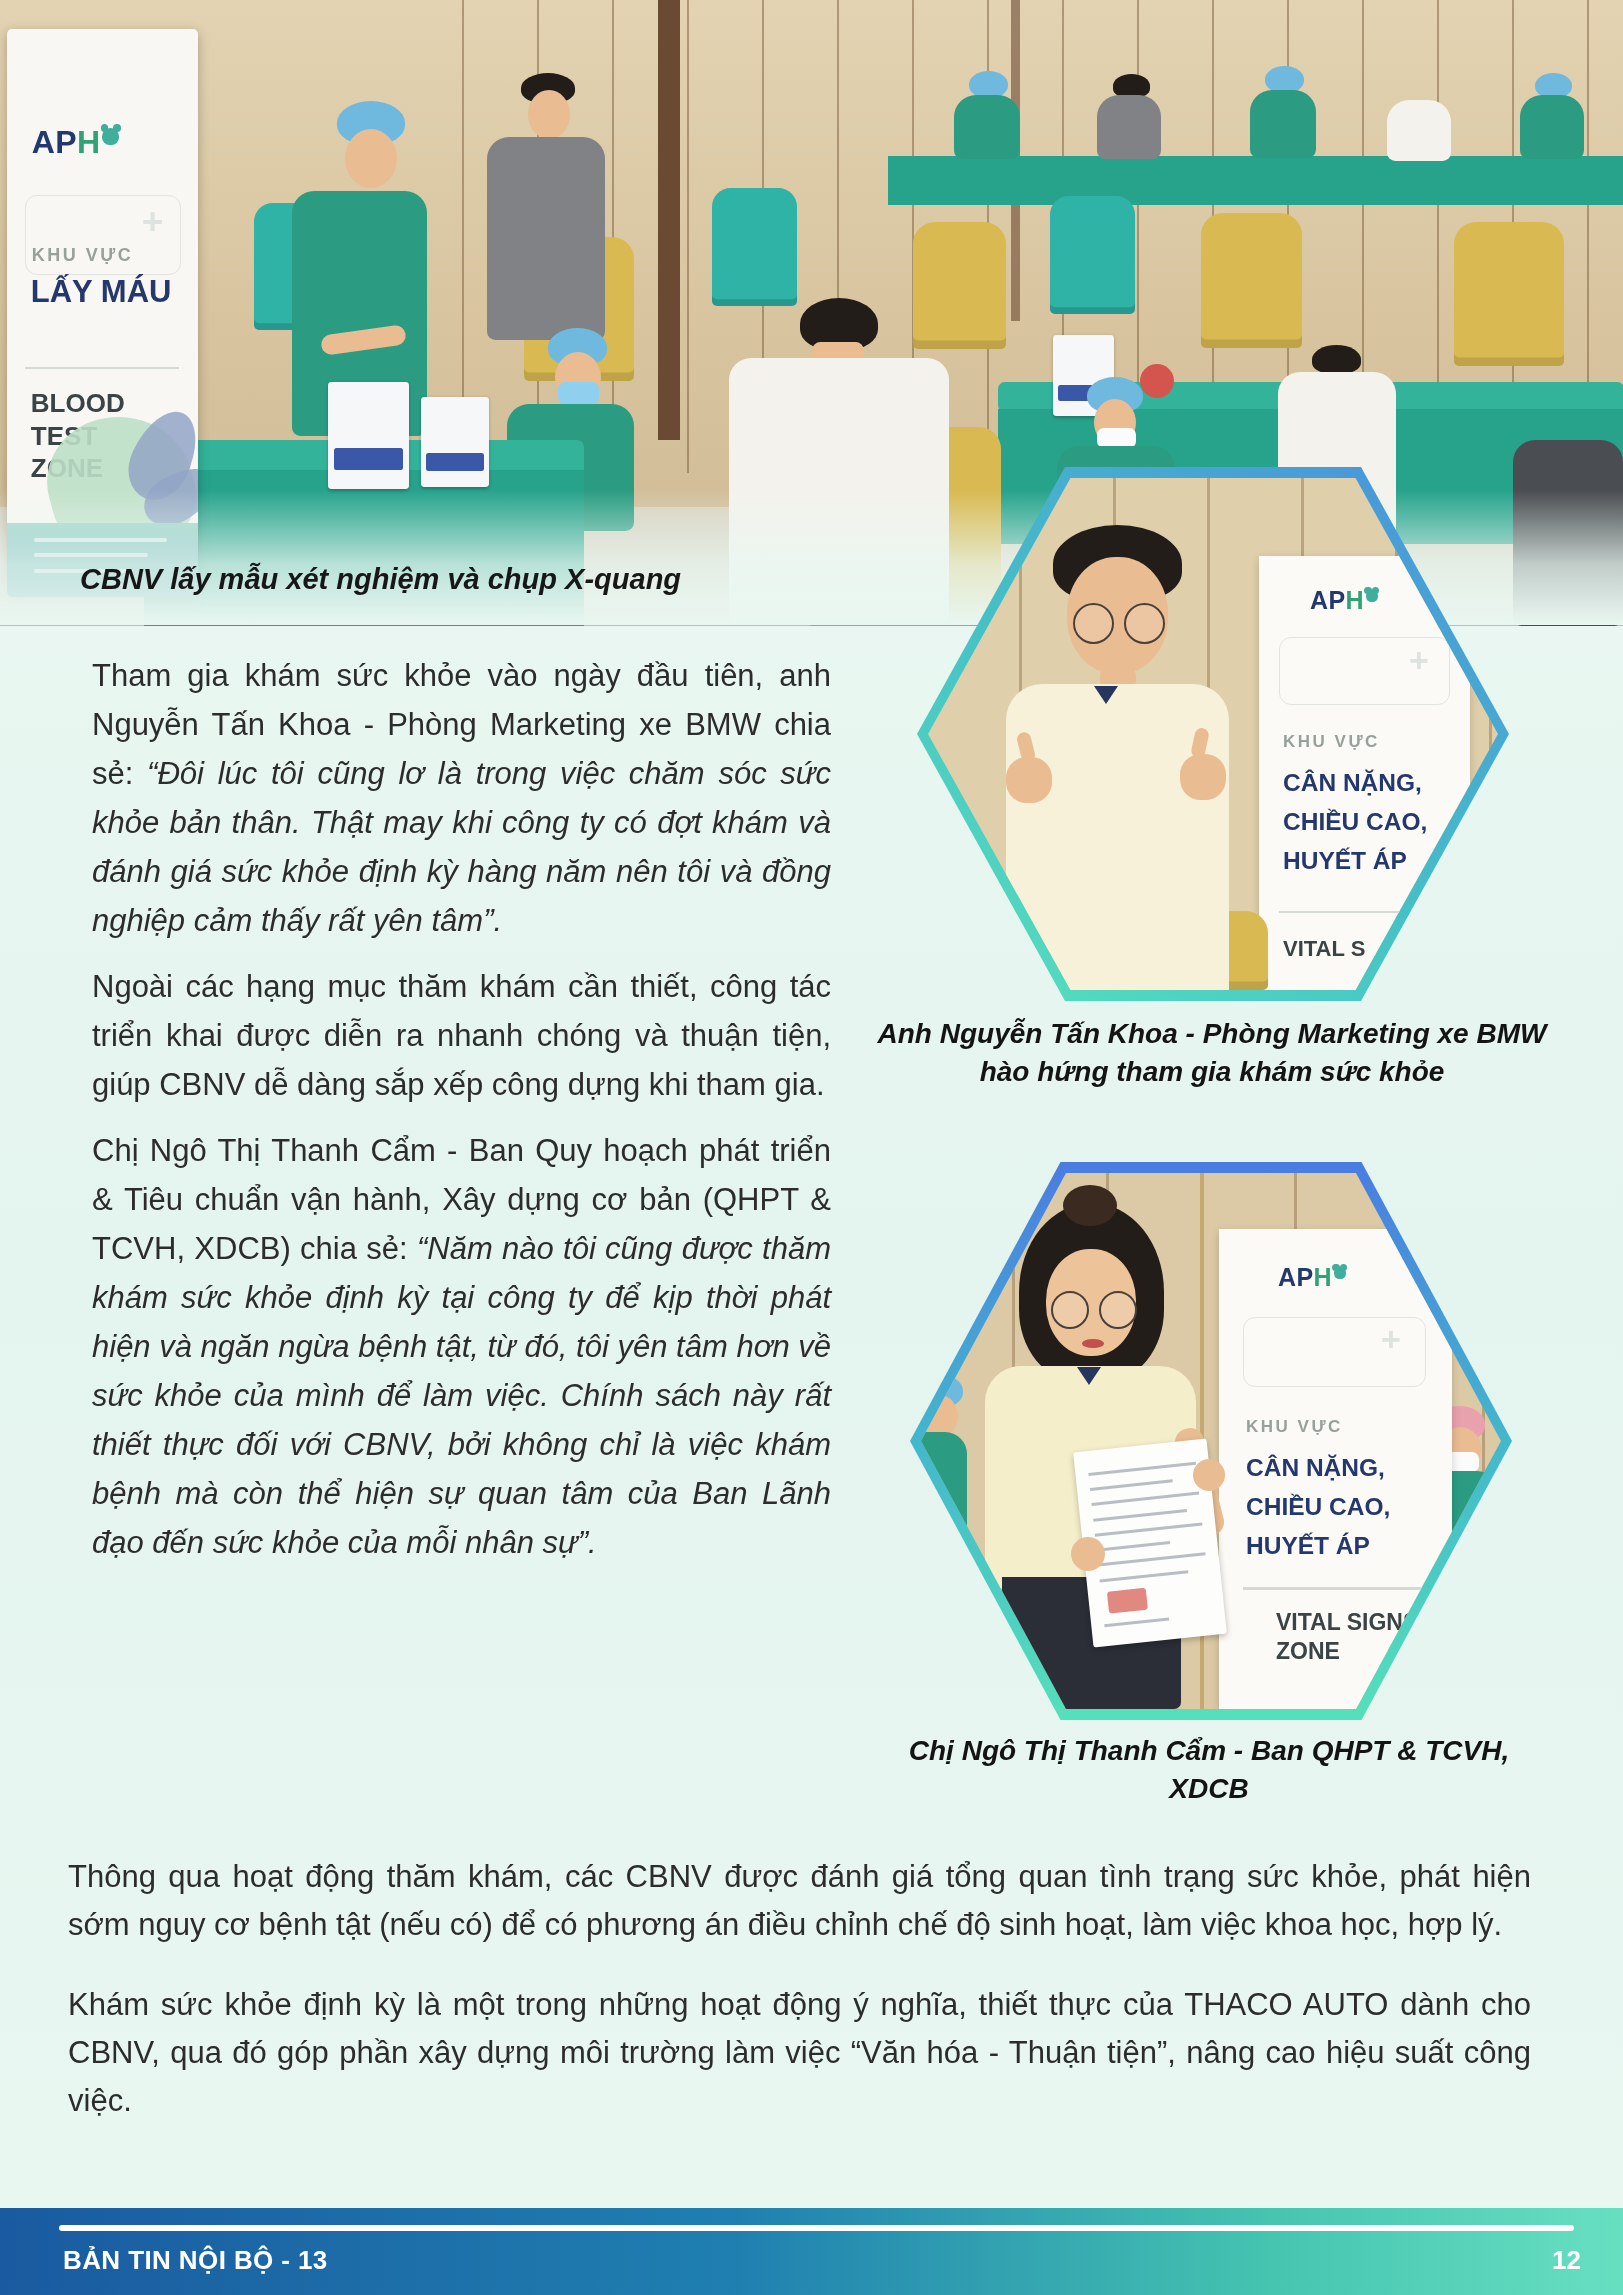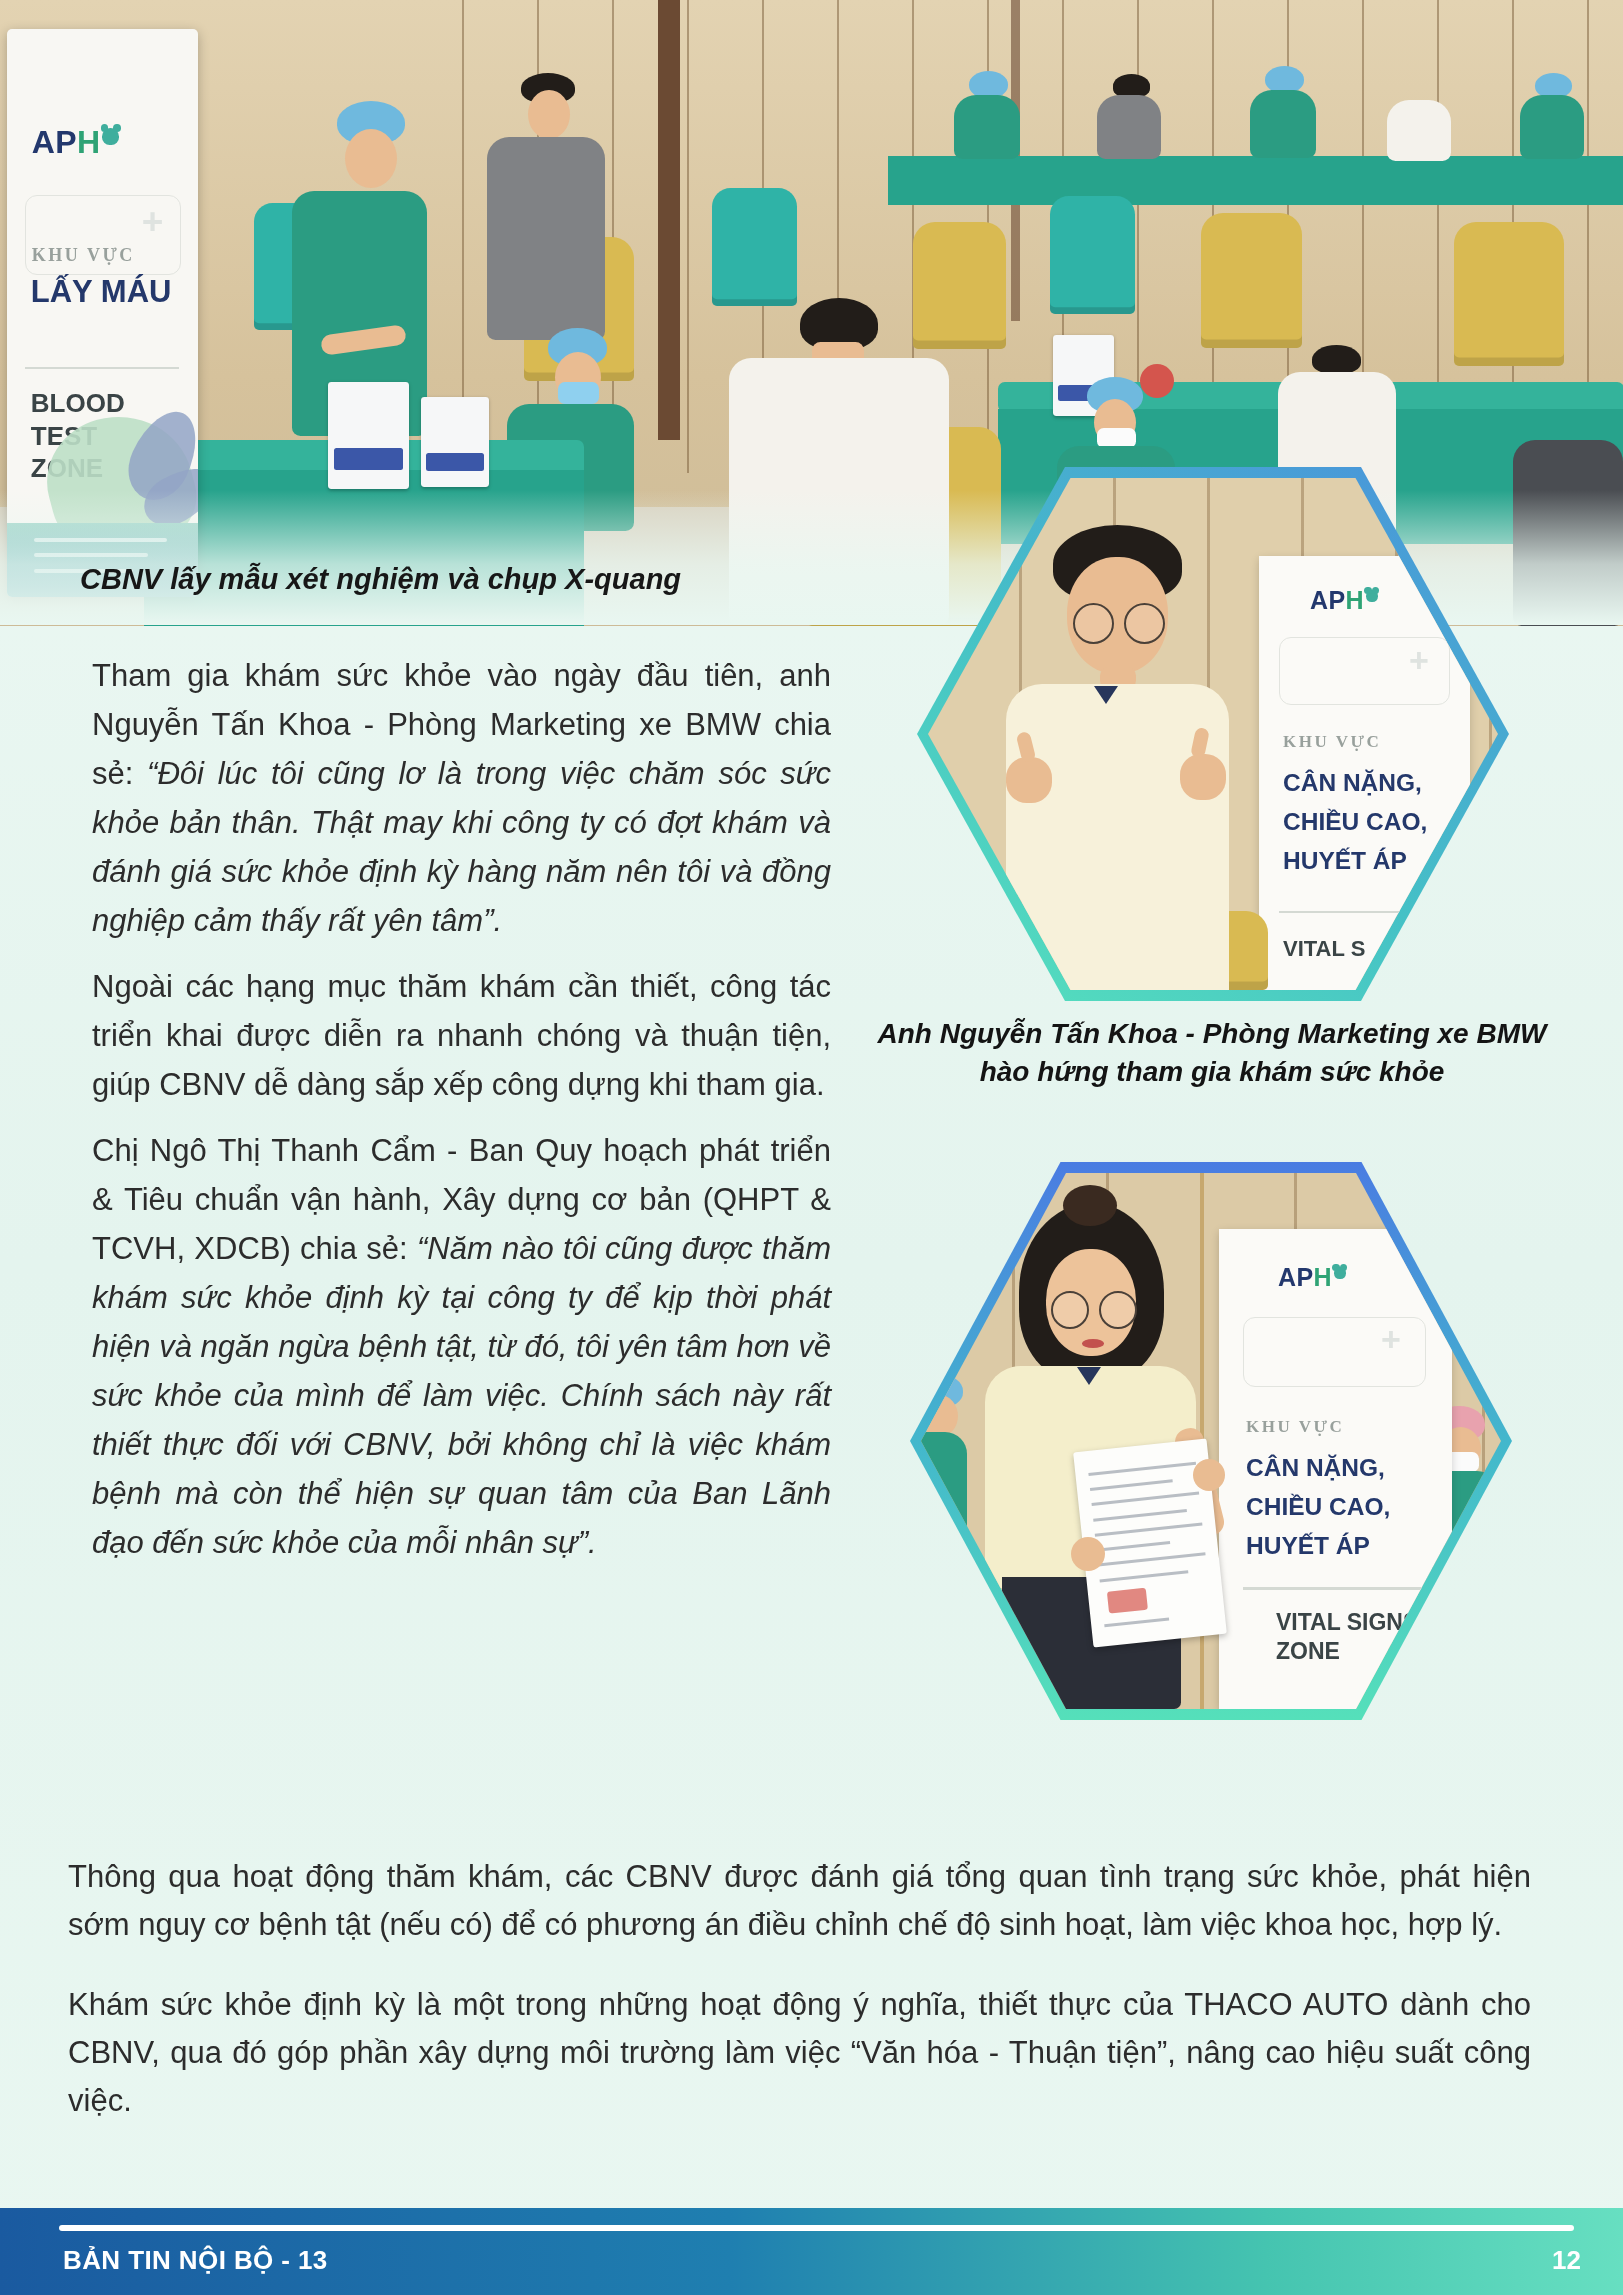--- a/index.html
+++ b/index.html
@@ -36,21 +36,21 @@
   .rollup{position:absolute;left:6.8px;top:29px;width:191px;height:568px;background:#f8f7f3;
           border-radius:5px;box-shadow:0 3.4px 12px rgba(0,0,0,.25);overflow:hidden;}
   .logo{font-weight:bold;letter-spacing:0.4px;}
   .logo .ap{color:#23386d;} .logo .h{color:#2fa375;}
   .pawdot{display:inline-block;width:17px;height:17px;background:#3fae9d;border-radius:50% 50% 45% 45%;
           position:relative;top:-8.5px;left:1.7px;}
   .pawdot:before,.pawdot:after{content:"";position:absolute;width:7.6px;height:7.6px;background:#3fae9d;border-radius:50%;top:-3.4px;}
   .pawdot:before{left:-1.7px;} .pawdot:after{right:-1.7px;}
   .outline-box{position:absolute;border:1.7px solid #e2e4df;border-radius:12px;}
   .plus-mark{position:absolute;color:#dfe3e0;font-weight:bold;}
-  .khuvuc{position:absolute;color:#98a09c;letter-spacing:2.5px;font-weight:bold;font-family:Liberation Serif, serif;}
+  .khuvuc{position:absolute;color:#98a09c;letter-spacing:2.5px;font-weight:bold;}
   .navy{color:#24386b;font-weight:bold;}
   .divider{position:absolute;background:#d4d9d3;}
   .swan-green{position:absolute;width:144px;height:135px;background:#bcdfc6;border-radius:60% 70% 45% 55%;transform:rotate(-15deg);opacity:.9;}
   .swan-blue{position:absolute;width:59px;height:93px;background:#93a5c6;border-radius:50% 50% 50% 50%/60% 60% 40% 40%;transform:rotate(25deg);opacity:.85;}
   .swan-blue.b2{transform:rotate(60deg);width:47px;height:78px;}
   .rollup-foot{position:absolute;left:0;bottom:0;width:100%;height:74px;
         background:linear-gradient(180deg,#9ed4c8 0%,#2d8f9e 100%);}
   .rollup-foot .tline{position:absolute;left:14%;height:4.2px;background:rgba(255,255,255,.65);border-radius:2.5px;}
   .bloodtest{position:absolute;color:#3a4446;font-weight:bold;line-height:1.25;}
   
@@ -295,20 +295,21 @@
         <div class="pline" style="top:113px;"></div>
         <div class="pline" style="top:129px;width:66%;"></div>
         <div class="pred" style="left:14%;top:142px;width:39px;height:22px;border-radius:3.4px;opacity:.7;"></div>
         <div class="pline" style="top:174px;width:48%;"></div>
       </div>
       <div class="head" style="left:150px;top:364px;width:34px;height:34px;border-radius:50%;"></div>
       <div class="head" style="left:272px;top:286px;width:32px;height:32px;border-radius:50%;"></div>
     </div>
   </div>
   <div class="hex-caption cap2">
+    <div>Chị Ngô Thị Thanh Cẩm - Ban QHPT &amp; TCVH, XDCB</div>
   </div>
 
   <div class="bottomtext">
     <p>Thông qua hoạt động thăm khám, các CBNV được đánh giá tổng quan tình trạng sức khỏe, phát hiện sớm nguy cơ bệnh tật (nếu có) để có phương án điều chỉnh chế độ sinh hoạt, làm việc khoa học, hợp lý.</p>
     <p>Khám sức khỏe định kỳ là một trong những hoạt động ý nghĩa, thiết thực của THACO AUTO dành cho CBNV, qua đó góp phần xây dựng môi trường làm việc “Văn hóa - Thuận tiện”, nâng cao hiệu suất công việc.</p>
   </div>
 
   <div class="footer">
     <div class="line"></div>
     <div class="ftitle">BẢN TIN NỘI BỘ - 13</div>

